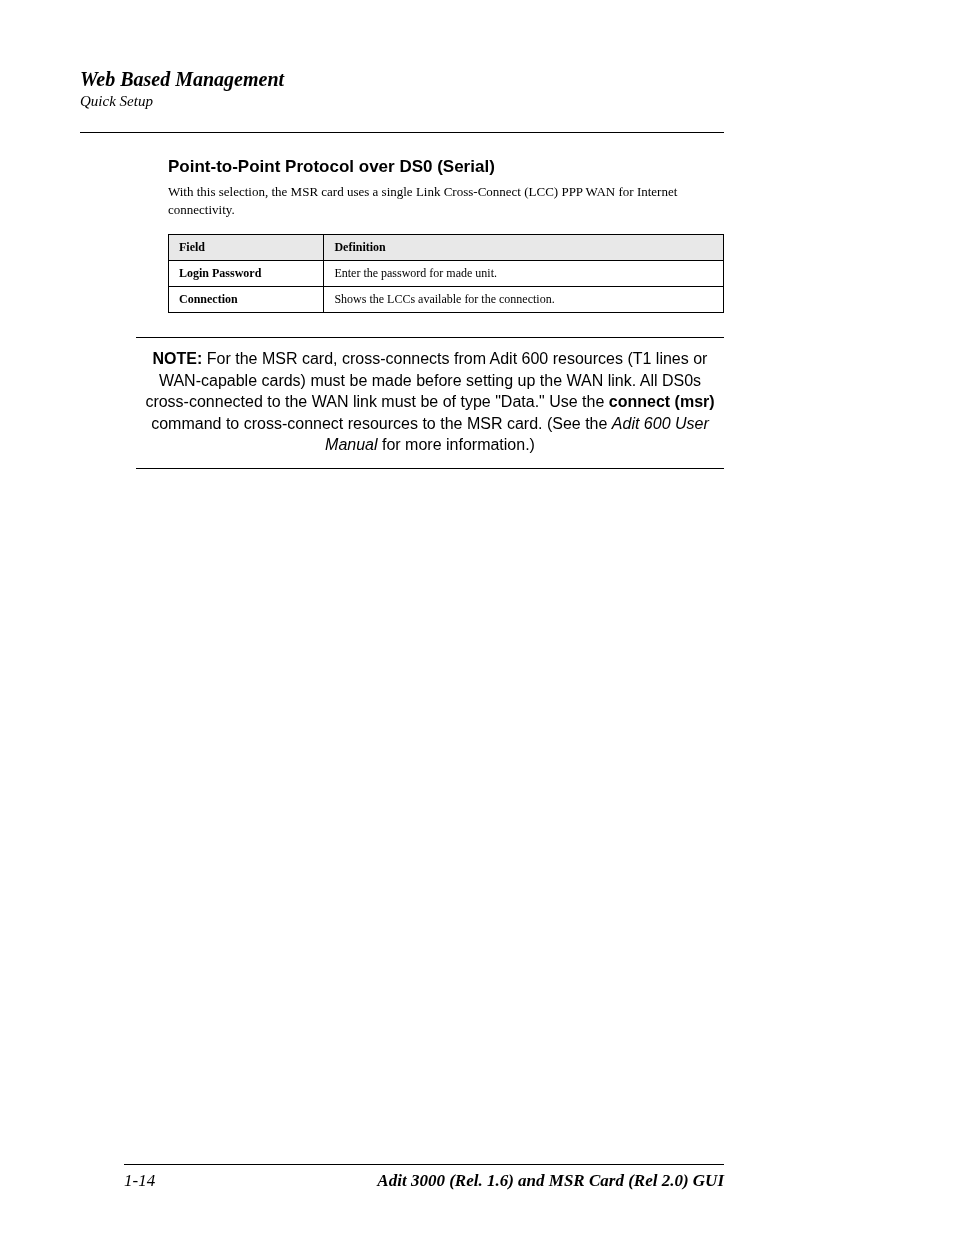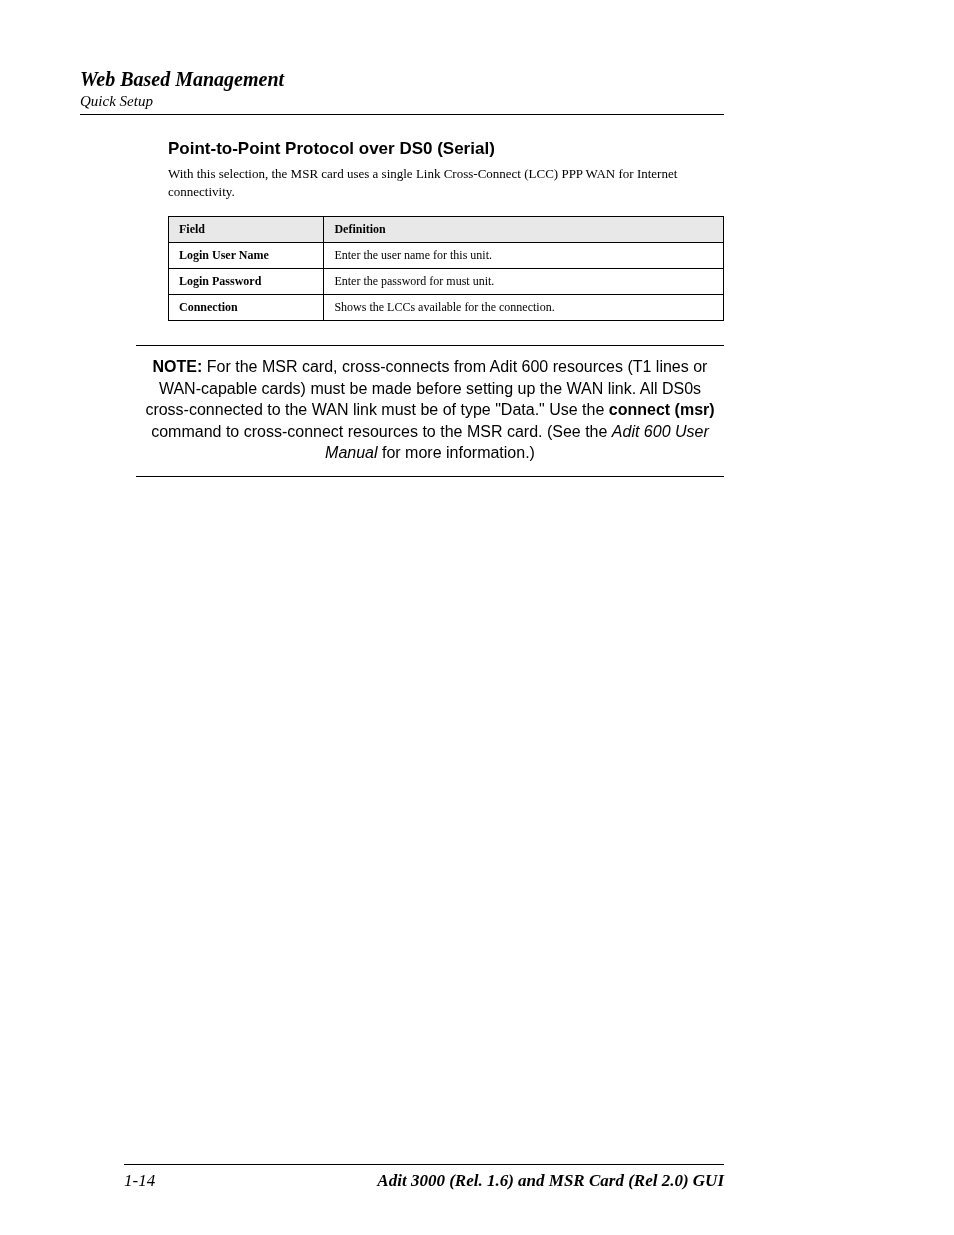--- a/index.html
+++ b/index.html
@@ -19,21 +19,21 @@
   }
   .header-title {
     font-style: italic;
     font-weight: bold;
     font-size: 20px;
     margin: 0;
   }
   .header-sub {
     font-style: italic;
     font-size: 15px;
-    margin: 2px 0 4px 0;
+    margin: 2px 0 22px 0;
   }
   .hr-top {
     border: none;
     border-top: 1.5px solid #000;
     margin: 0;
   }
   .content {
     margin-left: 88px;
     margin-top: 24px;
   }
@@ -128,26 +128,22 @@
 
     <table class="field-table">
       <thead>
         <tr>
           <th>Field</th>
           <th>Definition</th>
         </tr>
       </thead>
       <tbody>
         <tr>
-          <td class="field-name">Login User Name</td>
-          <td>Enter the user name for this unit.</td>
-        </tr>
-        <tr>
           <td class="field-name">Login Password</td>
-          <td>Enter the password for must unit.</td>
+          <td>Enter the password for made unit.</td>
         </tr>
         <tr>
           <td class="field-name">Connection</td>
           <td>Shows the LCCs available for the connection.</td>
         </tr>
       </tbody>
     </table>
   </div>
 
   <div class="note-block">

